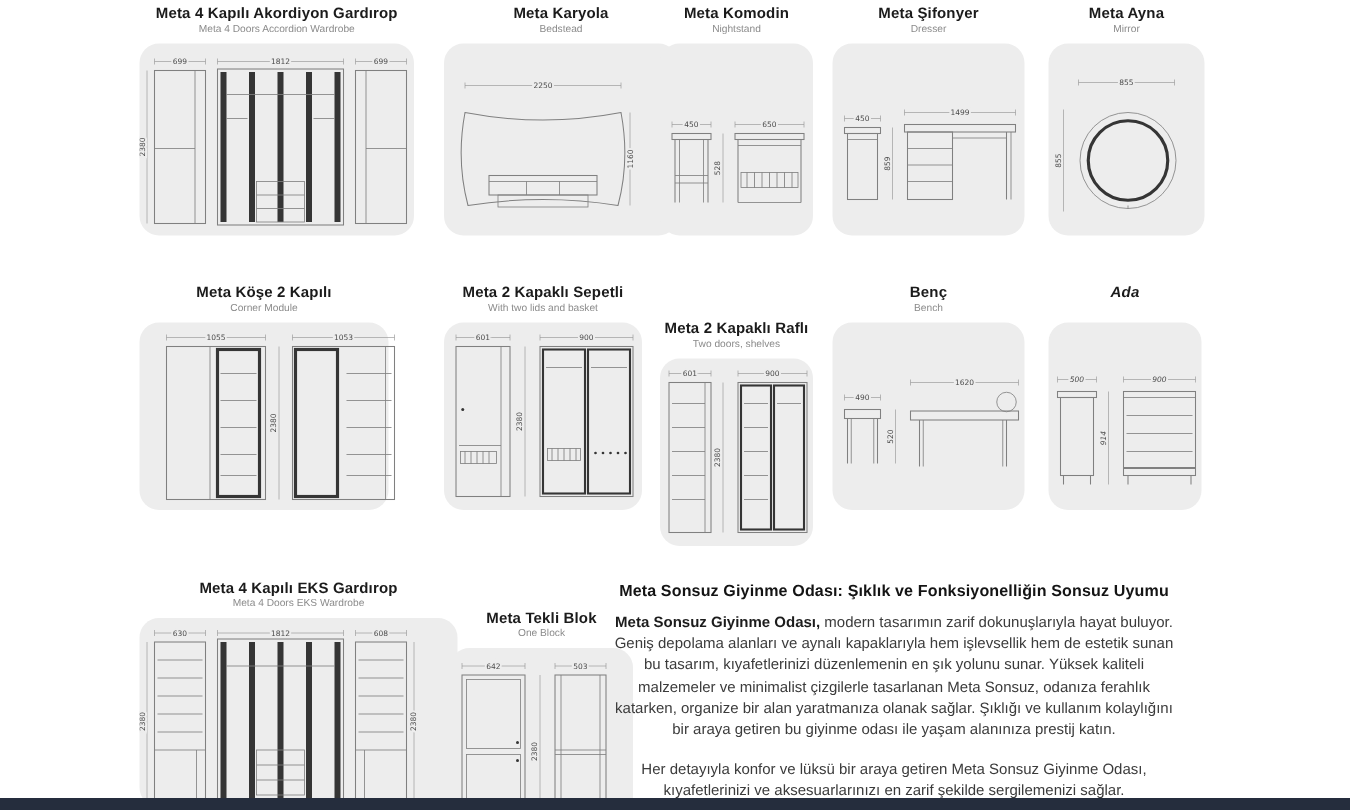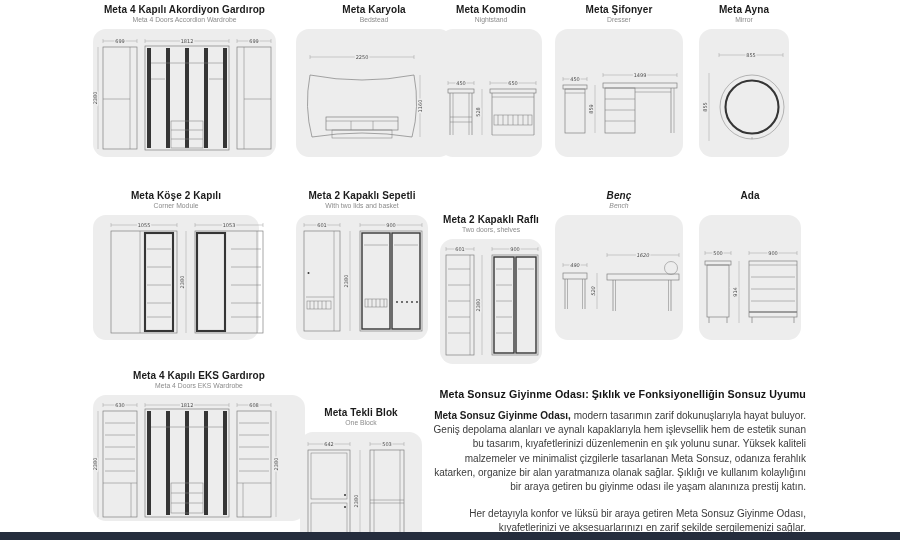--- a/index.html
+++ b/index.html
@@ -13,21 +13,21 @@
   
   .ln{stroke:#808080;stroke-width:.7;fill:none;}
   .lnf{stroke:#808080;stroke-width:.55;fill:none;}
   .dk{stroke:#353535;stroke-width:2.1;fill:none;}
   .dk2{stroke:#353535;stroke-width:1.4;fill:none;}
   .fill{fill:#353535;stroke:none;}
   .dim{stroke:#9a9a9a;stroke-width:.45;fill:none;}
   .dt{font-family:"DejaVu Sans",sans-serif;font-size:5px;fill:#4c4c4c;text-anchor:middle;paint-order:stroke;stroke:#ededed;stroke-width:2.6px;}
   .hatch{stroke:#707070;stroke-width:.5;}
   
-  .desc{position:absolute;left:430px;top:388px;width:376px;color:#3b3b3b;text-align:right;}
+  .desc{position:absolute;left:408px;top:388px;width:376px;color:#3b3b3b;text-align:center;}
   .desc h3{margin:0 0 9px 0;font-size:10.7px;color:#141414;letter-spacing:.1px;}
   .desc p{margin:0;font-size:10px;line-height:1.42;}
   .desc p + p{margin-top:13px;}
   .desc b{color:#1c1c1c;}
   .footer-bar{position:absolute;left:0;bottom:0;width:100%;height:8px;}
 </style>
 </head>
 <body>
 
 <div class="canvas">
@@ -156,21 +156,21 @@
           <line class="hatch" x1="68" y1="86" x2="68" y2="96"></line>
           <line class="hatch" x1="73" y1="86" x2="73" y2="96"></line>
           <line class="hatch" x1="78" y1="86" x2="78" y2="96"></line>
           <line class="hatch" x1="83" y1="86" x2="83" y2="96"></line>
           <line class="hatch" x1="88" y1="86" x2="88" y2="96"></line>
         <line class="lnf" x1="52" y1="106" x2="94" y2="106"></line>
       </svg>
     </div>
   </div>
 
-  <div class="cell" style="left:699px;top:4px;width:90px;">
+  <div class="cell" style="left:699px;top:4px;width:104px;">
     <div class="cell-title">Meta Ayna</div>
     <div class="cell-subtitle">Mirror</div>
     <div class="panel" style="background: rgb(237, 237, 237);">
       <svg width="102" height="128" viewBox="0 0 102 128">
         <line class="dim" x1="20" y1="26" x2="84" y2="26"></line>
           <line class="dim" x1="20" y1="24" x2="20" y2="28"></line>
           <line class="dim" x1="84" y1="24" x2="84" y2="28"></line>
         <text class="dt" x="52" y="27.8">855</text>
         <line class="dim" x1="10" y1="44" x2="10" y2="112"></line>
         <text class="dt" x="8" y="78" transform="rotate(-90 8 78)">855</text>
@@ -289,21 +289,21 @@
         <line class="lnf" x1="56" y1="30" x2="72" y2="30"></line>
           <line class="lnf" x1="56" y1="46" x2="72" y2="46"></line>
           <line class="lnf" x1="56" y1="62" x2="72" y2="62"></line>
           <line class="lnf" x1="56" y1="78" x2="72" y2="78"></line>
           <line class="lnf" x1="56" y1="94" x2="72" y2="94"></line>
         <line class="lnf" x1="78" y1="30" x2="94" y2="30"></line>
       </svg>
     </div>
   </div>
 
-  <div class="cell" style="left:555px;top:190px;width:128px;font-style:italic;">
+  <div class="cell" style="left:555px;top:190px;width:128px;">
     <div class="cell-title">Benç</div>
     <div class="cell-subtitle">Bench</div>
     <div class="panel" style="background: rgb(237, 237, 237);">
       <svg width="128" height="125" viewBox="0 0 128 125">
         <line class="dim" x1="8" y1="50" x2="32" y2="50"></line>
           <line class="dim" x1="8" y1="48" x2="8" y2="52"></line>
           <line class="dim" x1="32" y1="48" x2="32" y2="52"></line>
         <text class="dt" x="20" y="51.8">490</text>
         <rect class="ln" x="8" y="58" width="24" height="6"></rect>
         <line class="ln" x1="10" y1="64" x2="10" y2="94"></line>
@@ -319,21 +319,21 @@
         <circle class="lnf" cx="116" cy="53" r="6.5"></circle>
         <rect class="ln" x="52" y="59" width="72" height="6"></rect>
         <line class="ln" x1="58" y1="65" x2="58" y2="96"></line>
           <line class="lnf" x1="60.5" y1="65" x2="60.5" y2="96"></line>
         <line class="ln" x1="116" y1="65" x2="116" y2="96"></line>
           <line class="lnf" x1="113.5" y1="65" x2="113.5" y2="96"></line>
       </svg>
     </div>
   </div>
 
-  <div class="cell" style="left:699px;top:190px;width:102px;">
+  <div class="cell" style="left:699px;top:190px;width:102px;font-style:italic;">
     <div class="cell-title">Ada</div>
     <div class="cell-subtitle"></div>
     <div class="panel" style="background: rgb(237, 237, 237);">
       <svg width="102" height="125" viewBox="0 0 102 125">
         <line class="dim" x1="6" y1="38" x2="32" y2="38"></line>
           <line class="dim" x1="6" y1="36" x2="6" y2="40"></line>
           <line class="dim" x1="32" y1="36" x2="32" y2="40"></line>
         <text class="dt" x="19" y="39.8">500</text>
         <rect class="ln" x="6" y="46" width="26" height="4"></rect>
         <rect class="ln" x="8" y="50" width="22" height="52"></rect>
@@ -350,21 +350,21 @@
         <line class="lnf" x1="52" y1="62" x2="96" y2="62"></line>
           <line class="lnf" x1="52" y1="74" x2="96" y2="74"></line>
           <line class="lnf" x1="52" y1="86" x2="96" y2="86"></line>
         <line class="ln" x1="50" y1="97" x2="98" y2="97" style="stroke-width:1.3"></line>
         <line class="ln" x1="53" y1="102" x2="53" y2="108"></line>
           <line class="ln" x1="95" y1="102" x2="95" y2="108"></line>
       </svg>
     </div>
   </div>
 
-  <div class="cell" style="left:93px;top:370px;width:212px;">
+  <div class="cell" style="left:93px;top:387px;width:212px;">
     <div class="cell-title">Meta 4 Kapılı EKS Gardırop</div>
     <div class="cell-subtitle">Meta 4 Doors EKS Wardrobe</div>
     <div class="panel" style="background: rgb(237, 237, 237);">
       <svg width="187" height="126" viewBox="0 0 187 126">
         <line class="dim" x1="10" y1="10" x2="44" y2="10"></line>
           <line class="dim" x1="10" y1="8" x2="10" y2="12"></line>
           <line class="dim" x1="44" y1="8" x2="44" y2="12"></line>
         <text class="dt" x="27" y="11.8">630</text>
         <line class="dim" x1="52" y1="10" x2="136" y2="10"></line>
           <line class="dim" x1="52" y1="8" x2="52" y2="12"></line>

